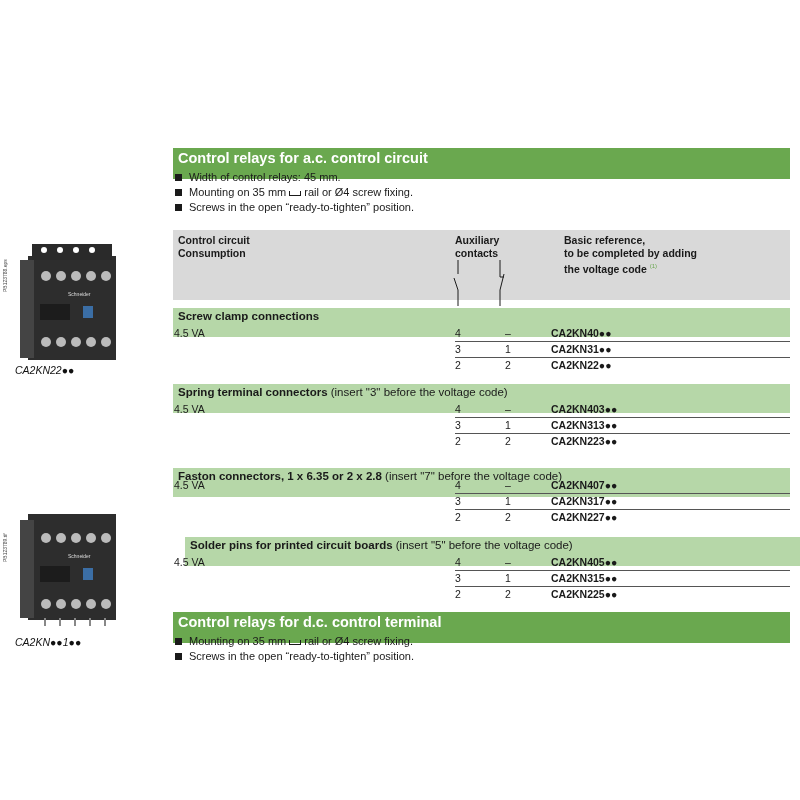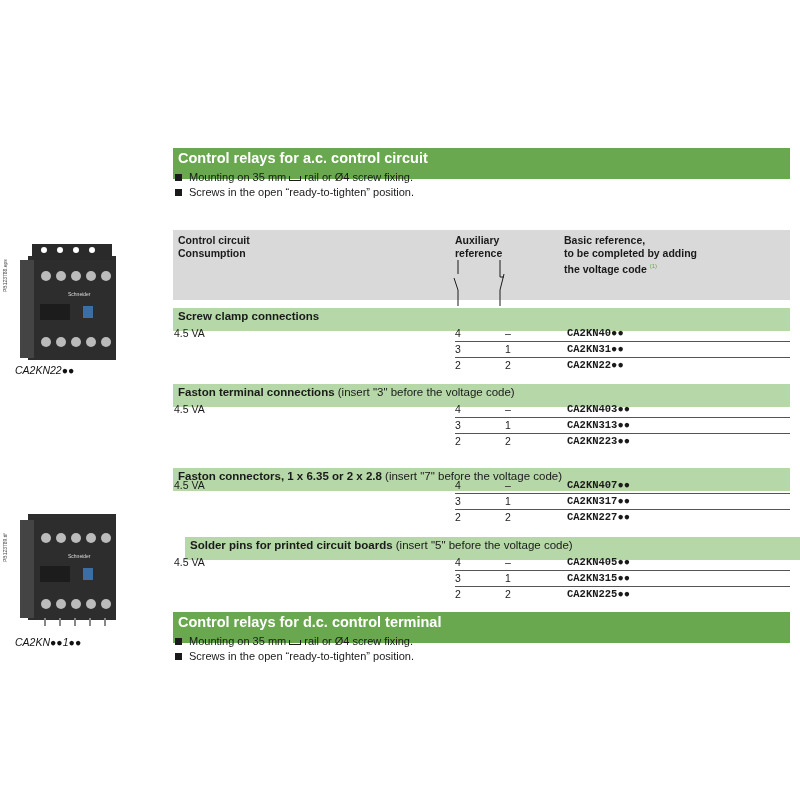--- a/index.html
+++ b/index.html
@@ -28,33 +28,33 @@
     position: absolute; left: 0; width: 617px; top: 230px; height: 70px; background: #d9d9d9;
     font-size: 10.5px; font-weight: bold; line-height: 13px;
   }
   .th-col1 { position: absolute; left: 5px; top: 4px; }
   .th-col2 { position: absolute; left: 282px; top: 4px; }
   .th-col3 { position: absolute; left: 379px; top: 4px; margin-left: 12px; }
   .sup { color: #6aa84f; font-size: 6px; vertical-align: super; font-weight: normal; }
   .contact-sym { position: absolute; top: 30px; }
 
   .section-bar {
-    position: absolute; left: 0; width: 617px; height: 23px; line-height: 17px;
+    position: absolute; left: 0; width: 617px; height: 29px; line-height: 17px;
     background: #b6d7a8; padding-left: 5px; font-size: 11.5px;
   }
   .section-bar b { font-weight: bold; }
   .section-bar span.note { font-weight: normal; }
 
   .rows { position: absolute; left: 0; width: 617px; font-size: 10.5px; }
   .consumption { position: absolute; left: 1px; top: 1px; text-align: right; }
   .row { position: absolute; left: 282px; width: 335px; height: 16px; line-height: 15px; }
   .row.sep { border-top: 1px solid #555; }
   .row .c1 { position: absolute; left: 0; }
   .row .c2 { position: absolute; left: 50px; }
-  .row .c3 { position: absolute; left: 112px; font-weight: bold; font-family: Liberation Mono, monospace; }
+  .row .c3 { position: absolute; left: 96px; font-weight: bold; }
 </style>
 </head>
 <body>
 
 <div class="side">
   <div class="photo-code" style="top:292px;">PB123788.eps</div>
   <svg class="product-img" style="left:18px; top:238px;" width="105" height="125" viewBox="0 0 105 125">
     <rect x="10" y="18" width="88" height="104" fill="#2d2d2d"></rect>
     <rect x="2" y="22" width="14" height="98" fill="#444"></rect>
     <rect x="14" y="6" width="80" height="16" fill="#2a2a2a"></rect>
@@ -113,38 +113,42 @@
   </svg>
   <div class="caption" style="top:636px;">CA2KN●●1●●</div>
 </div>
 
 <div class="main">
 
   <div class="green-bar" style="top:148px;">Control relays for a.c. control circuit</div>
   <div class="bullets" style="top:170px;">
     <div class="bullet">
         <span class="sq"></span>
+        <span>Width of control relays: 45 mm.</span>
+      </div>
+    <div class="bullet">
+        <span class="sq"></span>
         <span>Mounting on 35 mm</span>
         <span class="rail-glyph"></span>
         <span>rail or Ø4 screw fixing.</span>
       </div>
     <div class="bullet">
         <span class="sq"></span>
         <span>Screws in the open “ready-to-tighten” position.</span>
       </div>
   </div>
 
   <div class="table-header">
     <div class="th-col1">
       <div>Control circuit</div>
       <div>Consumption</div>
     </div>
     <div class="th-col2">
       <div>Auxiliary</div>
-      <div>reference</div>
+      <div>contacts</div>
     </div>
     <svg class="contact-sym" style="left:280px;" width="60" height="48" viewBox="0 0 60 48">
       <line x1="5" y1="0" x2="5" y2="14" stroke="#1a1a1a" stroke-width="1"></line>
       <line x1="1" y1="18" x2="5" y2="30" stroke="#1a1a1a" stroke-width="1"></line>
       <line x1="5" y1="30" x2="5" y2="46" stroke="#1a1a1a" stroke-width="1"></line>
       <line x1="47" y1="0" x2="47" y2="17" stroke="#1a1a1a" stroke-width="1"></line>
       <line x1="47" y1="17" x2="51" y2="17" stroke="#1a1a1a" stroke-width="1"></line>
       <line x1="51" y1="14" x2="47" y2="30" stroke="#1a1a1a" stroke-width="1"></line>
       <line x1="47" y1="30" x2="47" y2="46" stroke="#1a1a1a" stroke-width="1"></line>
     </svg>
@@ -168,21 +172,21 @@
         <span class="c2">1</span>
         <span class="c3">CA2KN31●●</span>
       </div>
     <div class="row sep" style="top:31px;">
         <span class="c1">2</span>
         <span class="c2">2</span>
         <span class="c3">CA2KN22●●</span>
       </div>
   </div>
 
-  <div class="section-bar" style="top:384px;"><b>Faston terminal connections</b><span class="note"> (insert "3" before the voltage code)</span></div>
+  <div class="section-bar" style="top:384px;"><b>Spring terminal connectors</b><span class="note"> (insert "3" before the voltage code)</span></div>
   <div class="rows" style="top:402px;">
     <div class="consumption">4.5 VA</div>
     <div class="row" style="top:0;">
         <span class="c1">4</span>
         <span class="c2">–</span>
         <span class="c3">CA2KN403●●</span>
       </div>
     <div class="row sep" style="top:15px;">
         <span class="c1">3</span>
         <span class="c2">1</span>

